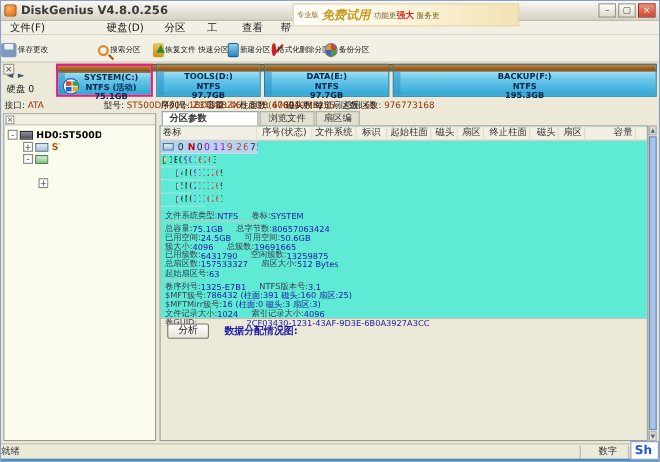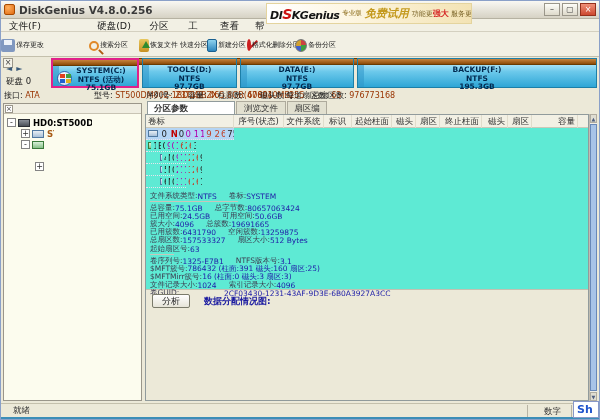--- a/index.html
+++ b/index.html
@@ -121,21 +121,21 @@
   .analyze-btn { width:38px; height:14px; font-size:9px; text-align:center; line-height:13px; background:linear-gradient(#FEFEFE,#E6E4D8); border:1px solid #7A7A6A; border-radius:2px; color:#222; }
   .alloc-label { margin-left:14px; font-size:9px; font-weight:bold; color:#1A1AA0; }
 
   .vscroll { position:absolute; right:0; top:13px; bottom:0; width:8px; background:#F0EFE8; border-left:1px solid #C0BCB0; }
   .sarrow { height:9px; font-size:5px; text-align:center; line-height:9px; color:#506080; background:#E0DED2; border:1px solid #B0ACA0; }
   .sthumb { position:absolute; top:10px; bottom:10px; left:0; right:0; background:#A8C4E8; border:1px solid #6888B8; }
   .sarrow.down { position:absolute; bottom:0; left:0; right:0; }
 
   
   .statusbar { position:absolute; left:0; right:0; bottom:2px; height:14px; background:#ECE9D8; border-top:1px solid #C4C0AC; display:flex; align-items:center; }
-  .s-left { flex:1; font-size:8.5px; color:#333; padding-left:12px; }
+  .s-left { flex:1; font-size:8.5px; color:#333; padding-left:0; }
   .s-cell { width:44px; font-size:8.5px; color:#333; border-left:1px solid #B8B4A4; padding-left:16px; height:12px; line-height:12px; }
   .s-corner { width:28px; border-left:1px solid #B8B4A4; height:12px; }
   .winedge { position:absolute; left:0; right:0; bottom:0; height:2px; background:#3C8EB8; }
   .sh-frag { position:absolute; right:0; bottom:1px; width:26px; height:17px; background:#FFFFFF; border:1px solid #8898C8; font-size:11px; font-weight:bold; color:#2255CC; line-height:15px; padding-left:3px; }
 </style>
 </head>
 <body>
 
 <div class="window">
 
@@ -188,21 +188,20 @@
       <span class="tbtn i6">
       <i class="tbico delete-icon"></i>
       <span class="tblabel">删除分区</span>
     </span>
       <span class="tbtn i7">
       <i class="tbico backup-icon"></i>
       <span class="tblabel">备份分区</span>
     </span>
     </div>
   <div class="banner">
-    <span class="brand"><span>DI</span><span class="s">S</span><span>KGenius</span></span>
     <span class="edition">专业版</span>
     <span class="promo">免费试用</span>
     <span class="tagline"><span>功能更</span><b>强大</b><span> 服务更</span></span>
   </div>
 
   <div class="diskpanel">
     <span class="panel-close">×</span>
     <div class="disknav">
       <div class="navarrows"><span>◄</span><span>►</span></div>
       <div class="drivelabel">硬盘 0</div>

